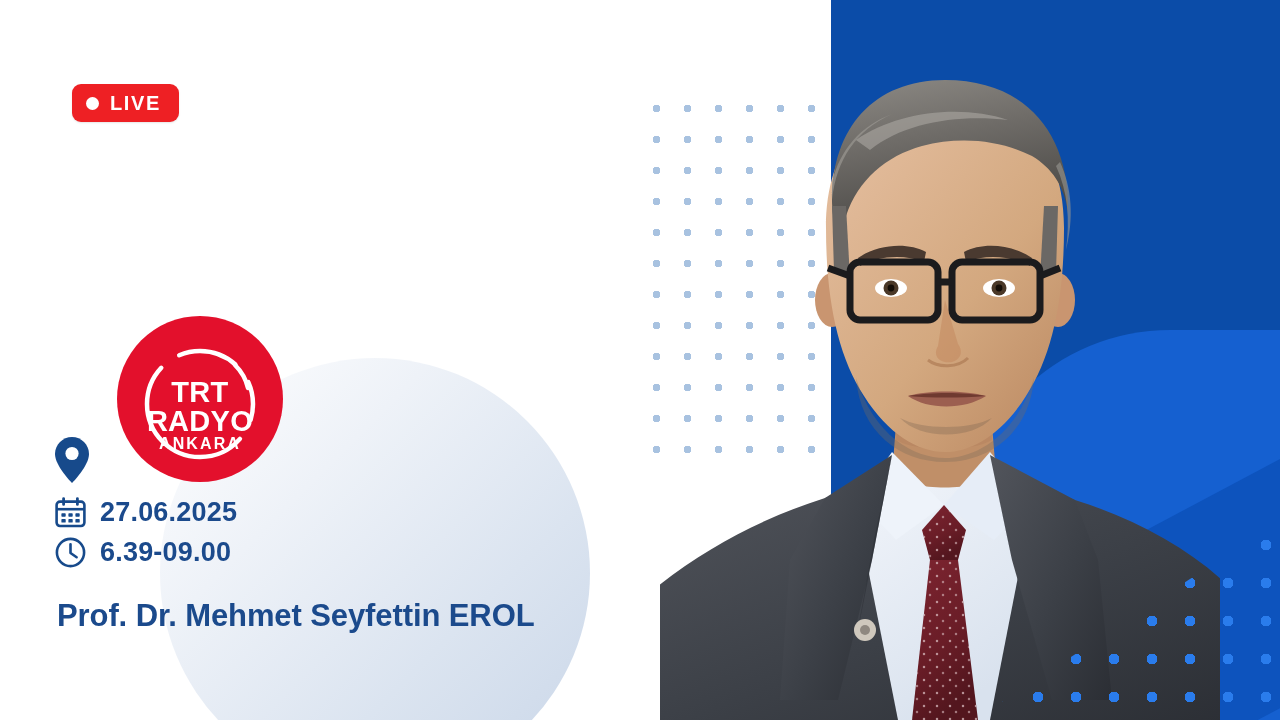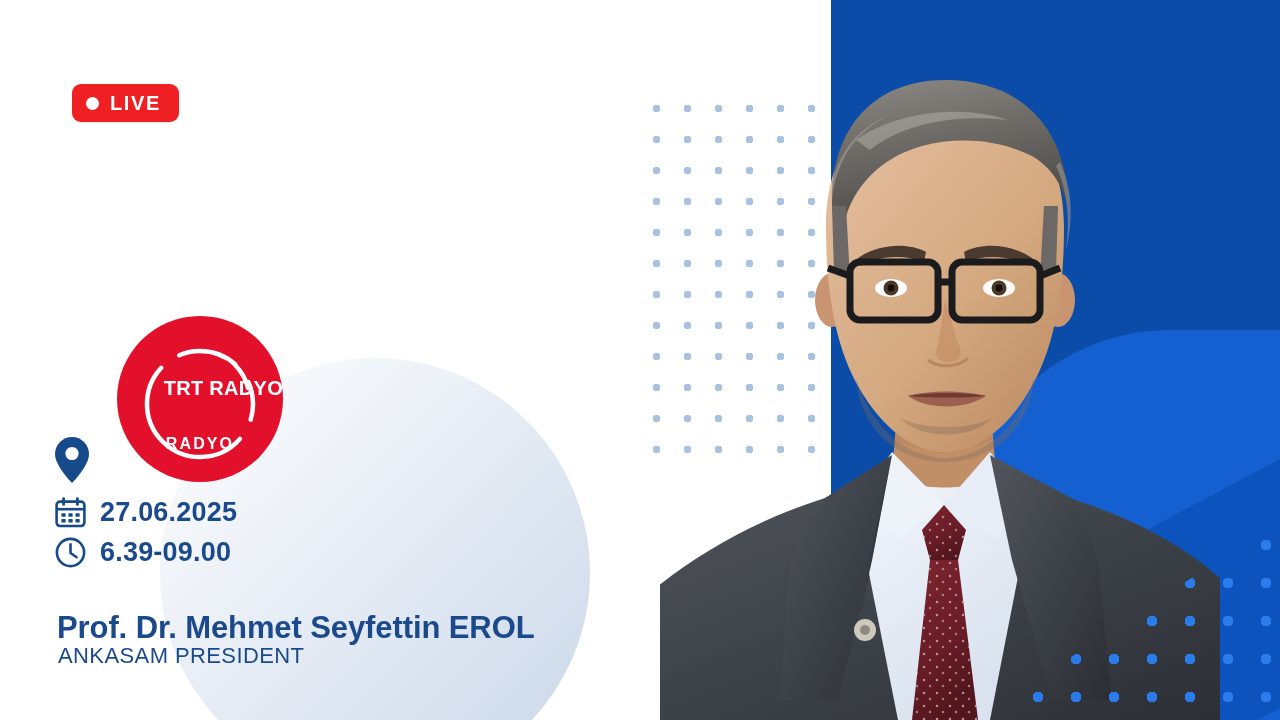--- a/index.html
+++ b/index.html
@@ -161,23 +161,23 @@
     position: absolute;
     inset: 0;
     border-radius: 50%;
     background: #E3102C;
   }
   .logo svg { position: absolute; inset: 0; }
   .logo-brand {
     position: absolute;
     left: 0; right: 0;
     top: 62px;
-    text-align: right;
+    text-align: center;
     color: #ffffff;
-    font-size: 20px;
+    font-size: 29px;
     font-weight: 700;
     letter-spacing: 0.3px;
     line-height: 1;
   }
   .logo-city {
     position: absolute;
     left: 0; right: 0;
     top: 120px;
     text-align: center;
     color: #ffffff;
@@ -219,21 +219,20 @@
 
   .speaker-name {
     position: absolute;
     left: 57px;
     top: 600px;
     color: #1B4A8C;
     font-size: 31px;
     font-weight: 700;
     letter-spacing: -0.1px;
     line-height: 1;
-    margin-top: 12px;
   }
   .speaker-role {
     position: absolute;
     left: 58px;
     top: 645px;
     color: #1B4A8C;
     font-size: 22px;
     font-weight: 400;
     letter-spacing: 0.4px;
     line-height: 1;
@@ -367,21 +366,21 @@
     </div>
 
 
     <div class="logo">
       <div class="logo-circle"></div>
       <svg width="166" height="166" viewBox="0 0 166 166">
         <circle cx="83" cy="88" r="53" fill="none" stroke="#ffffff" stroke-width="4.5" stroke-linecap="round" stroke-dasharray="60 22 168 22" stroke-dashoffset="44"></circle>
         <path d="M 118 49 A 48 48 0 0 1 131 72" fill="none" stroke="#ffffff" stroke-width="4.5" stroke-linecap="round"></path>
       </svg>
       <div class="logo-brand">TRT RADYO</div>
-      <div class="logo-city">RADYO</div>
+      <div class="logo-city">ANKARA</div>
     </div>
 
     <div class="pin">
       <svg width="34" height="46" viewBox="0 0 34 46">
         <path d="M17 0 C7.6 0 0 7.6 0 17 C0 29 17 46 17 46 C17 46 34 29 34 17 C34 7.6 26.4 0 17 0 Z" fill="#174A8B"></path>
         <circle cx="17" cy="16.5" r="6.6" fill="#ffffff"></circle>
       </svg>
     </div>
 
     <div class="meta-row meta-date">
@@ -403,16 +402,15 @@
 
     <div class="meta-row meta-time">
       <svg class="meta-icon" viewBox="0 0 31 31">
         <circle cx="15.5" cy="15.5" r="13.6" fill="none" stroke="#174A8B" stroke-width="2.6"></circle>
         <path d="M15.5 7.2 V16 L21.6 20.2" fill="none" stroke="#174A8B" stroke-width="2.6" stroke-linecap="round" stroke-linejoin="round"></path>
       </svg>
       <span class="meta-text">6.39-09.00</span>
     </div>
 
     <div class="speaker-name">Prof. Dr. Mehmet Seyfettin EROL</div>
-    <div class="speaker-role">ANKASAM PRESIDENT</div>
 
   </div>
 </div>
 
 </body></html>

